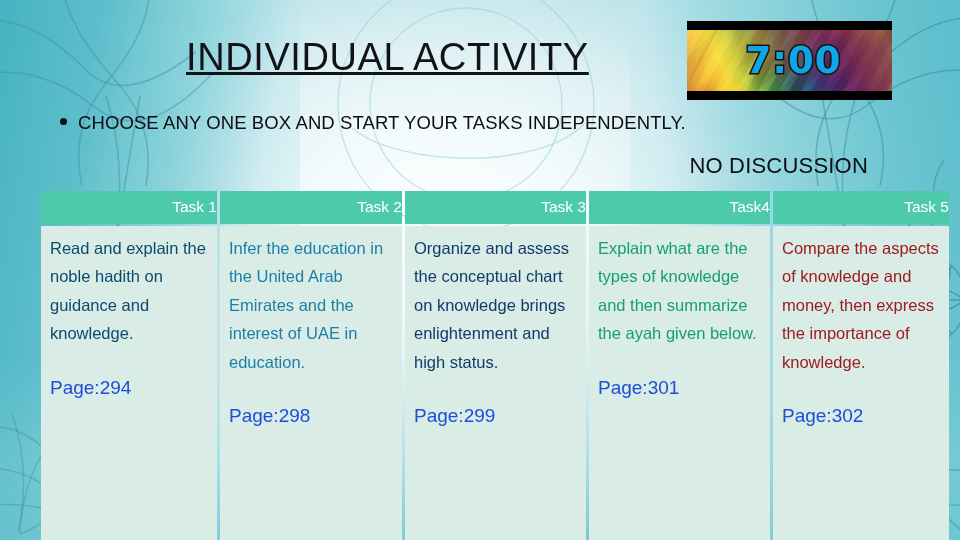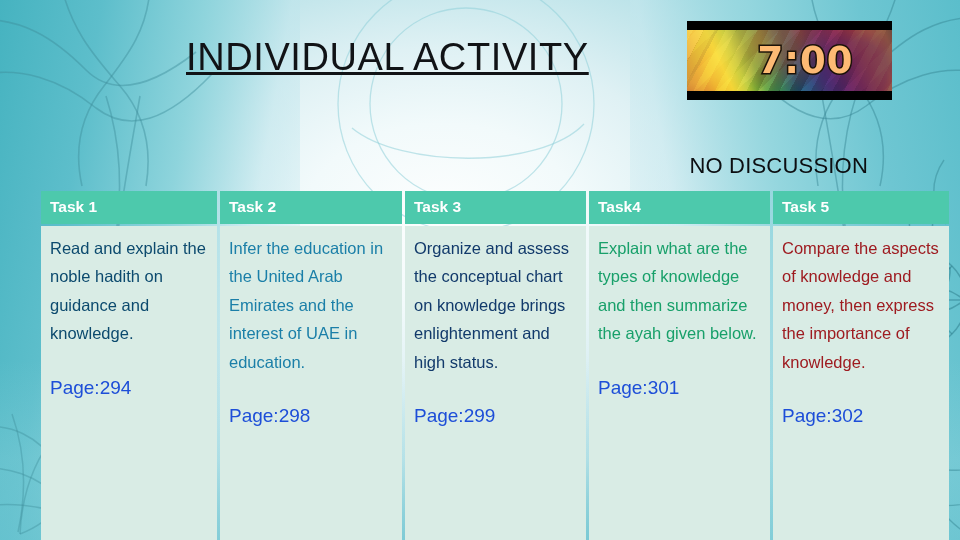--- a/index.html
+++ b/index.html
@@ -122,32 +122,32 @@
     position: absolute;
     inset: -25%;
     background:
       radial-gradient(circle at 18% 35%, rgba(255,225,80,0.55) 0 14%, rgba(255,225,80,0) 36%),
       radial-gradient(circle at 72% 62%, rgba(60,40,120,0.50) 0 13%, rgba(60,40,120,0) 34%),
       radial-gradient(circle at 47% 24%, rgba(210,90,30,0.45) 0 12%, rgba(210,90,30,0) 32%),
       radial-gradient(circle at 88% 28%, rgba(170,30,40,0.45) 0 12%, rgba(170,30,40,0) 30%);
   }
   .timer-text {
     position: absolute;
-    left: 16px;
+    left: 4px;
     top: 9px;
     width: 205px;
     height: 61px;
     display: flex;
     align-items: center;
     justify-content: center;
     font-family: "DejaVu Sans", sans-serif;
     font-weight: bold;
     font-size: 37px;
     letter-spacing: 1px;
-    color: #fdba74;
+    color: #0ea5e9;
     -webkit-text-stroke: 3px #1b1208;
     paint-order: stroke fill;
     z-index: 3;
   }
 
   
   .bullet-line {
     position: absolute;
     left: 60px;
     top: 112px;
@@ -187,22 +187,22 @@
     top: 189px;
     width: 862px;
     border-collapse: separate;
     border-spacing: 3px 2px;
     table-layout: fixed;
   }
   .task-table th {
     background: #4dc9ac;
     color: #ffffff;
     font-size: 15.5px;
-    font-weight: bold;
-    text-align: left;
+    font-weight: normal;
+    text-align: right;
     padding: 6px 0 7px 9px;
     height: 20px;
     vertical-align: middle;
     margin-top: 33px;
   }
   .task-table td {
     background: #d9ece5;
     vertical-align: top;
     padding: 8px 9px 10px 9px;
     height: 330px;
@@ -293,20 +293,24 @@
     </g>
   </svg>
 
   <div class="title">INDIVIDUAL ACTIVITY</div>
 
   <div class="timer-wrap">
     <div class="timer-art"></div>
     <div class="timer-text">7:00</div>
   </div>
 
+  <div class="bullet-line">
+    <span class="bullet-dot"></span>
+    <span>CHOOSE ANY ONE BOX AND START YOUR TASKS INDEPENDENTLY.</span>
+  </div>
 
   <div class="subheading">NO DISCUSSION</div>
 
   <table class="task-table">
     <thead>
       <tr>
         <th class="c0">Task 1</th>
         <th class="c1">Task 2</th>
         <th class="c2">Task 3</th>
         <th class="c3">Task4</th>

